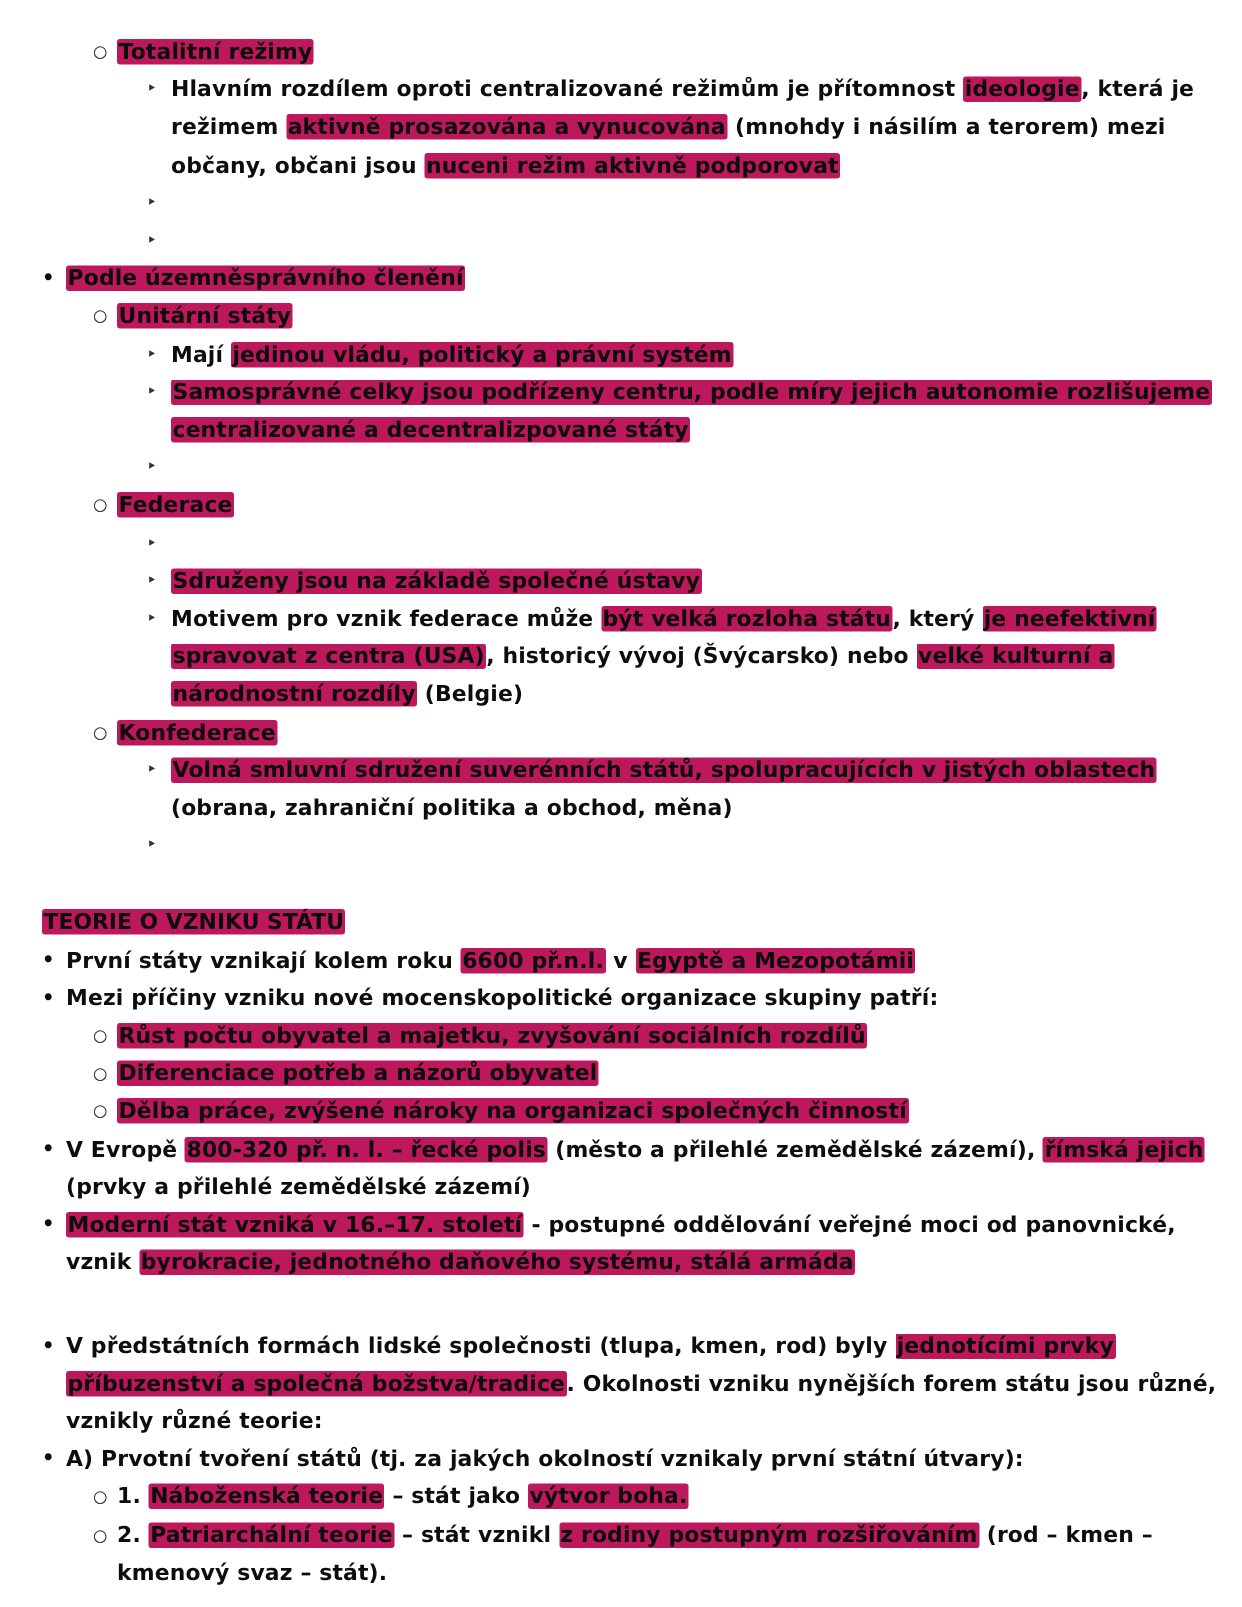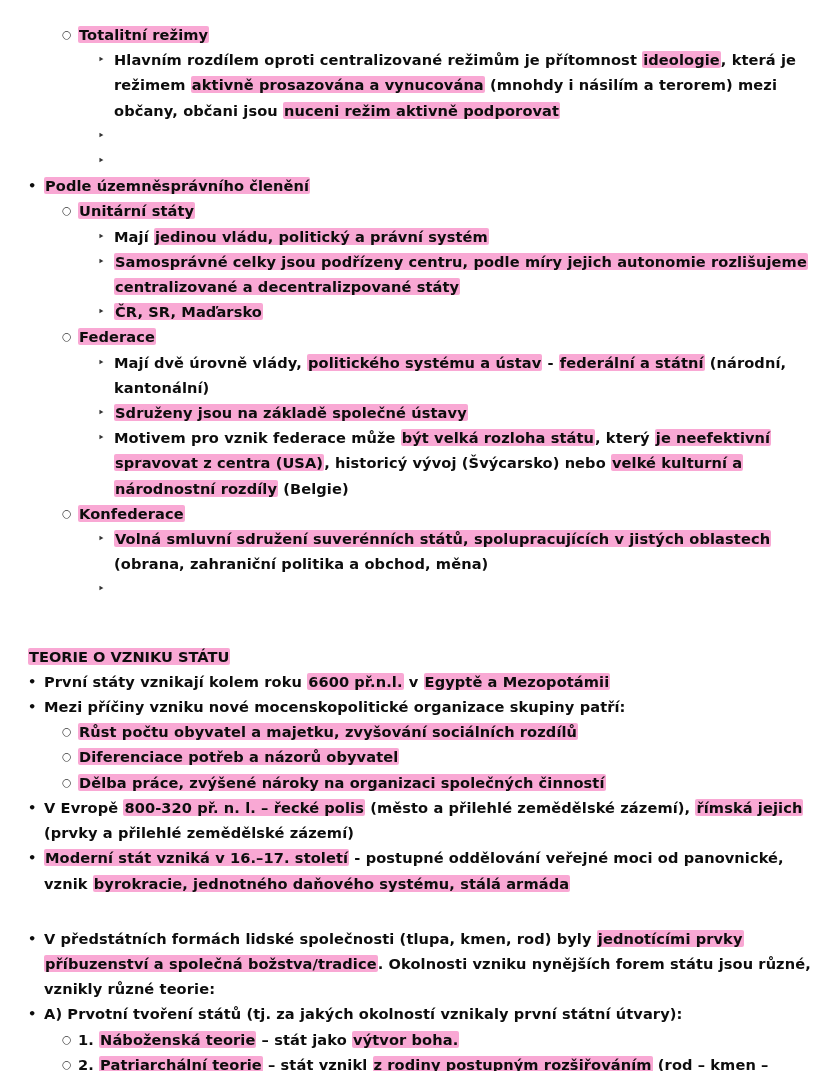--- a/index.html
+++ b/index.html
@@ -49,34 +49,34 @@
     min-width: 0;
   }
 
   
   .lv1 { padding-left: 14px; }
   .lv2 { padding-left: 48px; }
   .lv3 { padding-left: 84px; }
 
   
   .hl {
-    background: #f9a8d4;
+    background: #be185d;
     border-radius: 2px;
     padding: 0 1px;
     box-decoration-break: clone;
     -webkit-box-decoration-break: clone;
   }
   .plain { background: transparent; }
 
   .section-head {
     font-size: 14.6px;
     line-height: 25.2px;
     font-weight: 600;
     padding-left: 14px;
-    margin-top: 42px;
+    margin-top: 26px;
   }
   .gap-lg { height: 30px; }
 </style>
 </head>
 <body>
 
 <div class="page">
 
   <div id="section-1">
       <div class="note-line lv2">
@@ -104,29 +104,27 @@
       <div class="note-line lv3">
         <span class="marker lvl3">‣</span>
         <span class="body-text"><span class="plain">Mají </span><span class="hl">jedinou vládu, politický a právní systém</span></span>
       </div>
       <div class="note-line lv3">
         <span class="marker lvl3">‣</span>
         <span class="body-text"><span class="hl">Samosprávné celky jsou podřízeny centru, podle míry jejich autonomie rozlišujeme centralizované a decentralizpované státy</span></span>
       </div>
       <div class="note-line lv3">
         <span class="marker lvl3">‣</span>
-        <span class="body-text"><span class="hl">ČR, SR, Maďarsko</span></span>
       </div>
       <div class="note-line lv2">
         <span class="marker lvl2">○</span>
         <span class="body-text"><span class="hl">Federace</span></span>
       </div>
       <div class="note-line lv3">
         <span class="marker lvl3">‣</span>
-        <span class="body-text"><span class="plain">Mají dvě úrovně vlády, </span><span class="hl">politického systému a ústav</span><span class="plain"> - </span><span class="hl">federální a státní</span><span class="plain"> (národní, kantonální)</span></span>
       </div>
       <div class="note-line lv3">
         <span class="marker lvl3">‣</span>
         <span class="body-text"><span class="hl">Sdruženy jsou na základě společné ústavy</span></span>
       </div>
       <div class="note-line lv3">
         <span class="marker lvl3">‣</span>
         <span class="body-text"><span class="plain">Motivem pro vznik federace může </span><span class="hl">být velká rozloha státu</span><span class="plain">, který </span><span class="hl">je neefektivní spravovat z centra (USA)</span><span class="plain">, historicý vývoj (Švýcarsko) nebo </span><span class="hl">velké kulturní a národnostní rozdíly</span><span class="plain"> (Belgie)</span></span>
       </div>
       <div class="note-line lv2">

